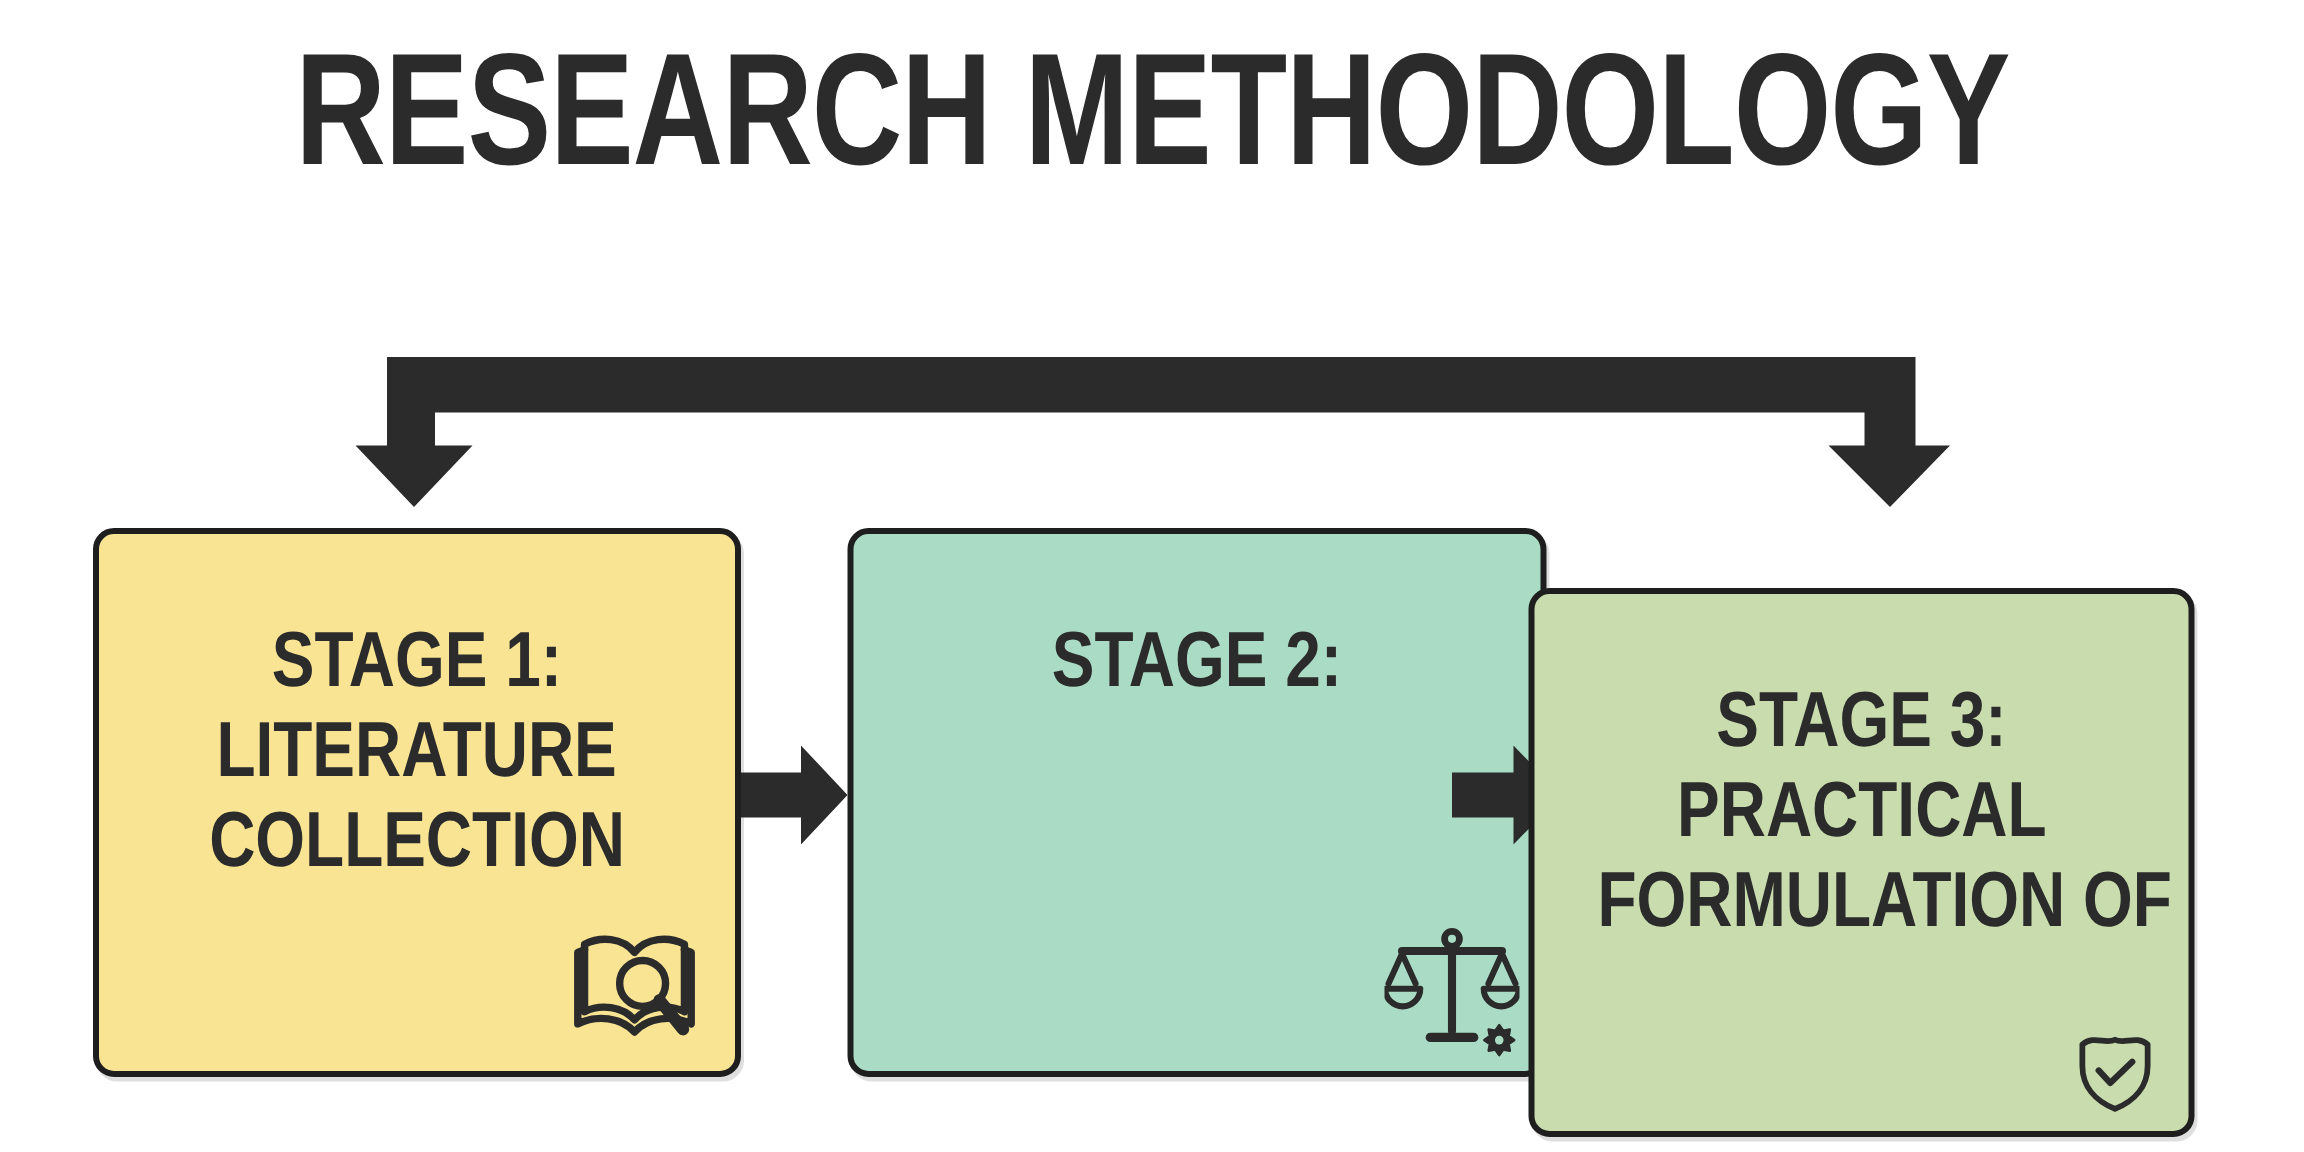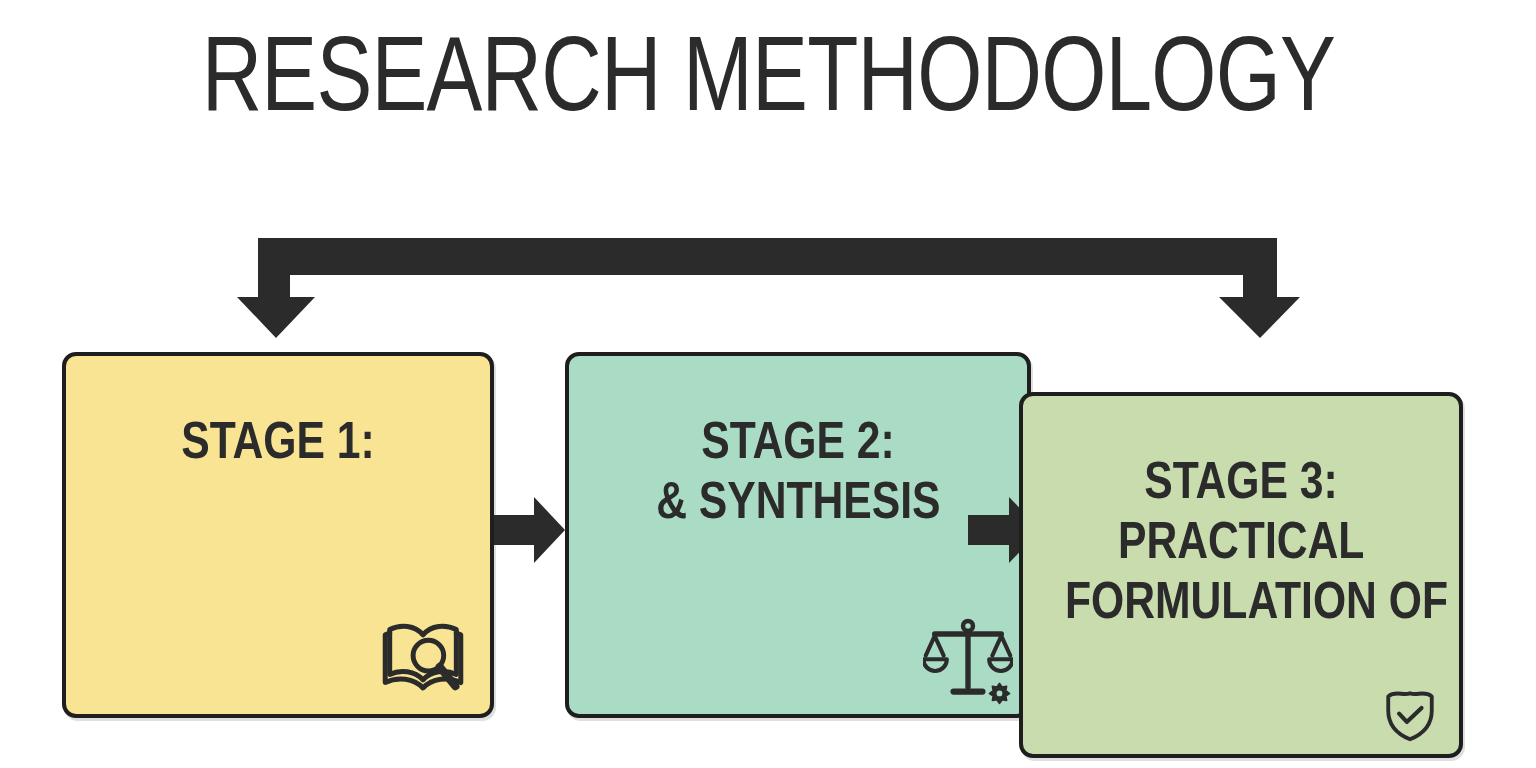--- a/index.html
+++ b/index.html
@@ -6,21 +6,21 @@
   html,body { background:#fff; }
   .canvas {
     position:relative; width:1536px; height:768px;
     background:var(--bg, #fff);
     font-family:"Liberation Sans", sans-serif;
     overflow:hidden;
   }
   .title {
     position:absolute; top:20px; left:0; width:100%;
     text-align:center; line-height:1;
-    font-size:106px; font-weight:400; color:var(--ink, #2b2b2b);
+    font-size:106px; font-weight:700; color:var(--ink, #2b2b2b);
     white-space:nowrap;
   }
   .title span { display:inline-block; transform:scaleX(0.79); transform-origin:center; letter-spacing:-1px; }
   .bracket-arrow { position:absolute; left:230px; top:235px; }
   .stage-box {
     position:absolute; top:352px; height:366px;
     border:4px solid var(--border, #1e1e1e);
     border-radius:14px;
     box-shadow:2px 3px 0 rgba(30,30,30,0.14);
   }
@@ -53,37 +53,38 @@
     <span>RESEARCH METHODOLOGY</span>
   </div>
 
   <svg class="bracket-arrow" width="1075" height="107" viewBox="0 0 1075 107">
     <polygon fill="var(--ink, #2b2b2b)" points="28,3 1047,3 1047,62 1070,62 1030,103 989,62 1013,62 1013,40 60,40 60,62 85,62 46,103 7,62 28,62"></polygon>
   </svg>
 
   <div class="stage-box stage-box--1">
     <div class="stage-text">
       <div class="stage-line"><span>STAGE 1:</span></div>
+      <div class="stage-line"><span>LITERATURE</span></div>
+      <div class="stage-line"><span>COLLECTION</span></div>
     </div>
     <svg class="stage-icon stage-icon--book" width="90" height="88" viewBox="0 0 100 92" fill="none" stroke="var(--ink, #2b2b2b)" stroke-width="5.5" stroke-linecap="round" stroke-linejoin="round">
       <path d="M13,15 L8,17 L8,70 C22,63 40,65 50,76 C60,65 78,63 92,70 L92,17 L87,15"></path>
       <path d="M50,17 C41,6 25,5 13,11 L13,61 C25,55 41,57 50,67 C59,57 75,55 87,61 L87,11 C75,5 59,6 50,17 Z"></path>
       <circle cx="56" cy="40" r="17" fill="var(--stage1, #f8e493)"></circle>
       <path d="M68.5,52.5 L86,74" stroke-width="9"></path>
     </svg>
   </div>
 
   <svg class="flow-arrow flow-arrow--1" width="71" height="66" viewBox="0 0 71 66">
     <polygon fill="var(--ink, #2b2b2b)" points="0,18 40,18 40,0 71,33 40,66 40,48 0,48"></polygon>
   </svg>
 
   <div class="stage-box stage-box--2">
     <div class="stage-text">
       <div class="stage-line"><span>STAGE 2:</span></div>
-      <div class="stage-line"><span>&amp; SYNTHESIS</span></div>
     </div>
     <svg class="stage-icon stage-icon--scales" width="90" height="90" viewBox="0 0 100 100" fill="none" stroke="var(--ink, #2b2b2b)" stroke-width="4.5" stroke-linecap="round" stroke-linejoin="round">
       <circle cx="50" cy="11" r="5.5" stroke-width="5"></circle>
       <path d="M13,20 L87,20" stroke-width="6"></path>
       <path d="M50,20 L50,79" stroke-width="6"></path>
       <path d="M34,84 L66,84" stroke-width="7"></path>
       <path d="M13,22 L3,44 M13,22 L23,44"></path>
       <path d="M0.5,48 A13,13 0 0 0 26.5,48 Z"></path>
       <path d="M87,22 L77,44 M87,22 L97,44"></path>
       <path d="M73.5,48 A13,13 0 0 0 99.5,48 Z"></path>

